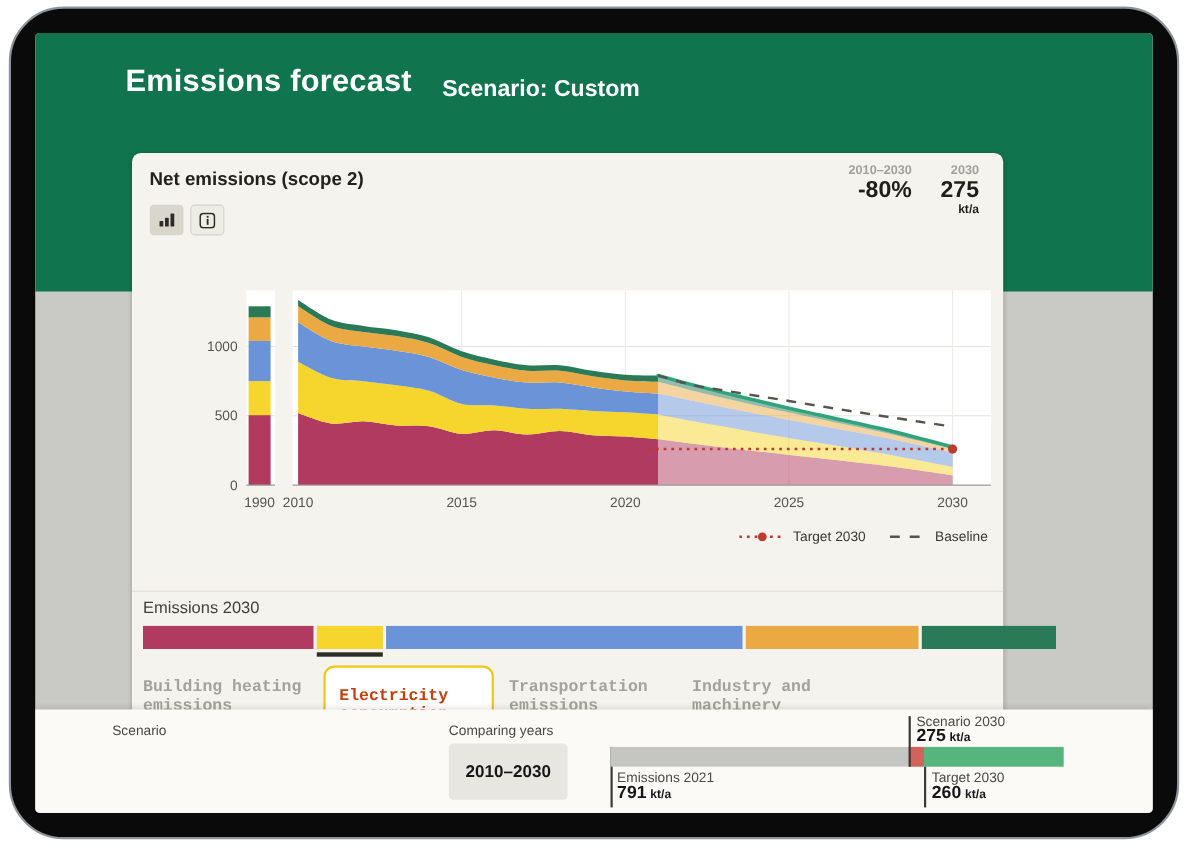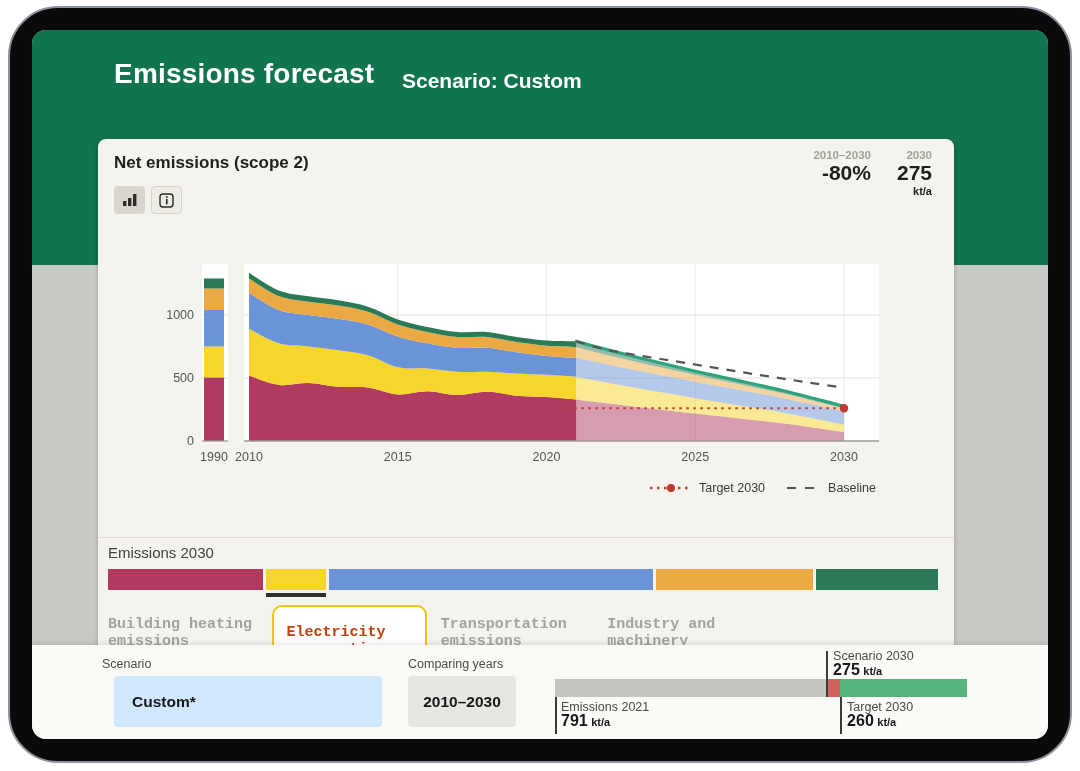--- a/index.html
+++ b/index.html
@@ -1,27 +1,27 @@
 <!DOCTYPE html>
 <html><head>
 <meta charset="utf-8">
 <style>
   html,body{margin:0;padding:0;background:#ffffff;width:1080px;height:771px;
     font-family:"Liberation Sans",sans-serif;-webkit-font-smoothing:antialiased;}
   *{box-sizing:border-box;}
   .device{position:absolute;left:8px;top:6px;width:1064px;height:757px;
     background:#0a0a0b;border:2px solid #8d939c;border-radius:50px;}
   .screen{position:absolute;left:22px;top:22px;right:22px;bottom:22px;
-    border-radius:14px;overflow:hidden;background:#c9c9c5;}
+    border-radius:4px;overflow:hidden;background:#c9c9c5;}
   
   .hdr{position:absolute;left:0;top:0;width:100%;height:235px;background:#10744f;}
   .hdr-title{position:absolute;left:82px;top:28px;color:#ffffff;font-size:28px;font-weight:700;letter-spacing:.2px;}
   .hdr-sub{position:absolute;left:370px;top:39px;color:#ffffff;font-size:21px;font-weight:700;}
   
-  .card{position:absolute;left:66px;top:109px;width:856px;height:540px;
+  .card{position:absolute;left:88px;top:109px;width:792px;height:540px;
     background:#f4f3ee;border-radius:8px;box-shadow:0 1px 5px rgba(0,0,0,.22);z-index:2;}
   .card-title{position:absolute;left:16px;top:14px;font-size:17px;font-weight:700;color:#22211e;}
   .stats{position:absolute;right:22px;top:10px;display:flex;gap:26px;}
   .stat{display:flex;flex-direction:column;align-items:flex-end;}
   .stat .lbl{font-size:11.5px;font-weight:700;color:#a2a199;}
   .stat .val{font-size:21px;font-weight:700;color:#1f1e1b;line-height:24px;}
   .stat .unit{font-size:11px;font-weight:700;color:#1f1e1b;line-height:12px;}
   .toolbar{position:absolute;left:16px;top:47px;display:flex;gap:6px;}
   .tbtn{width:31px;height:28px;border-radius:4px;display:flex;align-items:center;justify-content:center;border:1px solid transparent;}
   .tbtn.active{background:#d8d6cd;}
@@ -172,21 +172,20 @@
       <div class="tabs" id="tabs">
           <div class="tab">Building heating emissions</div>
           <div class="tab"><span class="box">Electricity consumption</span></div>
           <div class="tab">Transportation emissions</div>
           <div class="tab">Industry and machinery</div>
         </div>
     </div>
 
     <div class="footer">
       <div class="f-label f-scenario-label">Scenario</div>
-      <div class="field f-scenario">Custom*</div>
 
       <div class="f-label f-compare-label">Comparing years</div>
       <div class="field f-compare">2010–2030</div>
 
       <div class="prog">
         <div class="tick" id="tick-left" style="left:0;top:34px;height:55px;"></div>
         <div class="track" id="ptrack">
             <div style="width: 65.8%; background: rgb(197, 197, 193);"></div>
             <div style="width: 3.4%; background: rgb(210, 98, 92);"></div>
             <div style="width: 30.8%; background: rgb(85, 181, 124);"></div>

